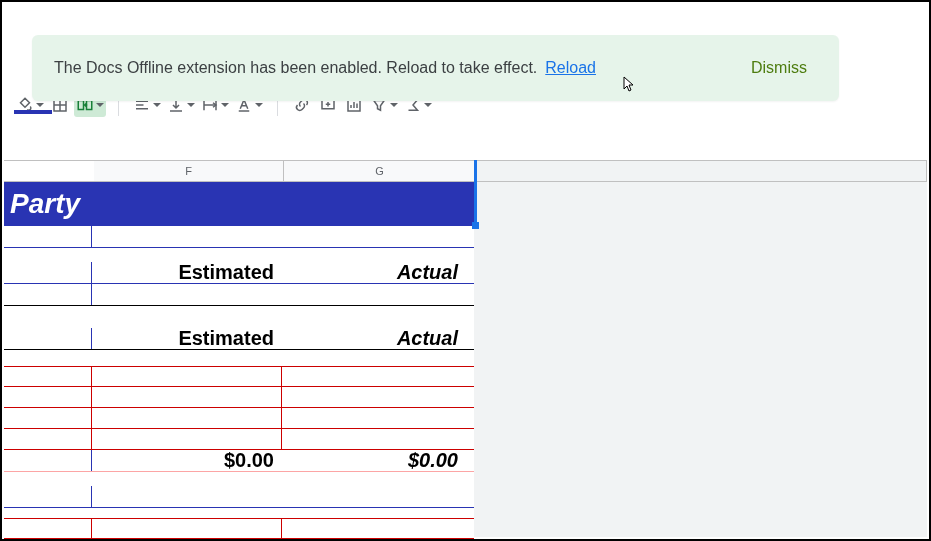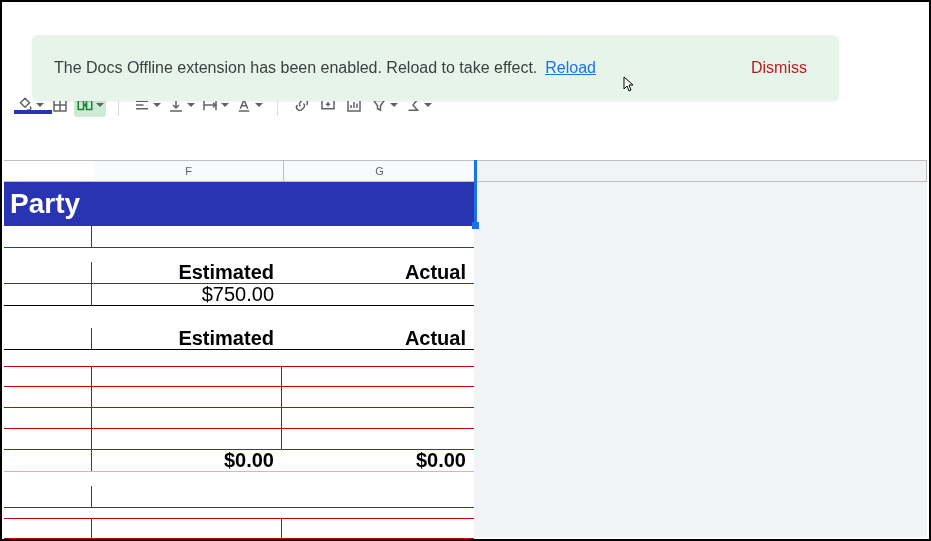--- a/index.html
+++ b/index.html
@@ -17,21 +17,21 @@
       display: flex;
       align-items: center;
       font-size: 16px;
       color: #202124;
       z-index: 10;
       box-shadow: 0 1px 2px rgba(0,0,0,0.05);
     }
     .notification .msg { flex: 0 0 auto; color: #3c4043; }
     .notification .reload { color: #1a73e8; text-decoration: underline; margin-left: 8px; cursor: pointer; }
     .notification .spacer { flex: 1; }
-    .notification .dismiss { color: #b91c1c; margin-right: 10px; cursor: pointer; font-weight: 400; }
+    .notification .dismiss { color: #4d7c0f; margin-right: 10px; cursor: pointer; font-weight: 400; }
 
     .cursor-icon { position: absolute; top: 74px; left: 618px; font-size: 16px; color: #333; z-index: 11; }
 
     
     .toolbar {
       position: absolute;
       top: 88px;
       left: 6px;
       height: 30px;
       display: flex;
@@ -75,20 +75,21 @@
     .title-row {
       position: absolute;
       top: 180px;
       left: 2px;
       width: 470px;
       height: 44px;
       background: #2934b3;
       color: #fff;
       font-size: 28px;
       font-weight: 700;
+      font-style: italic;
       padding-left: 6px;
       display: flex;
       align-items: center;
     }
 
     
     .grid {
       position: absolute;
       top: 224px;
       left: 2px;
@@ -99,21 +100,21 @@
       top: 180px;
       left: 472px;
       right: 2px;
       bottom: 2px;
       background: #f1f3f4;
     }
     .row { height: 22px; display: flex; border-bottom: 1px solid #2934b3; font-size: 20px; }
     .row.noborder { border-bottom: none; }
     .row .c-left { width: 88px; border-right: 1px solid #2934b3; }
     .row .c-f { width: 190px; text-align: right; padding-right: 8px; display:flex; align-items:center; justify-content:flex-end; }
-    .row .c-g { width: 192px; text-align: left; padding-right: 8px; display:flex; align-items:center; justify-content:flex-end; }
+    .row .c-g { width: 192px; text-align: left; padding-right: 16px; display:flex; align-items:center; justify-content:flex-end;font-style:italic; }
     .row.hdr-row .c-f, .row.hdr-row .c-g { font-weight: 700; color: #000; }
     .row.blackline { border-bottom: 1px solid #000; }
 
     .row.red .c-left { border-right: 1px solid #cc0000; }
     .row.red { border-bottom: 1px solid #cc0000; }
     .row.red .c-f { border-right: 1px solid #cc0000; }
     .row.redtop { border-top: 1px solid #cc0000; }
 
     .row.tight { height: 21px; }
 
@@ -251,21 +252,20 @@
   </div>
 
   <div class="row hdr-row">
     <div class="c-left"></div>
     <div class="c-f">Estimated</div>
     <div class="c-g">Actual</div>
   </div>
 
   <div class="row blackline">
     <div class="c-left"></div>
-    <div class="c-f">$750.00</div>
   </div>
 
   <div class="row noborder" style="height:22px;">
     <div class="c-left" style="border-right:none;"></div>
       <div class="c-f"></div>
       <div class="c-g"></div>
   </div>
 
   <div class="row hdr-row blackline">
     <div class="c-left"></div>

